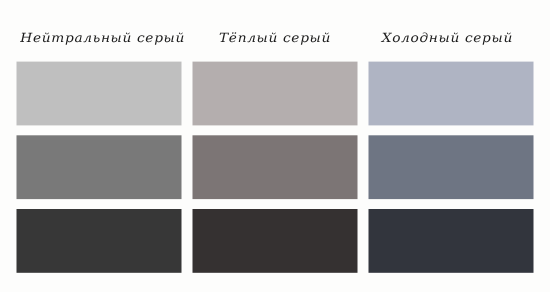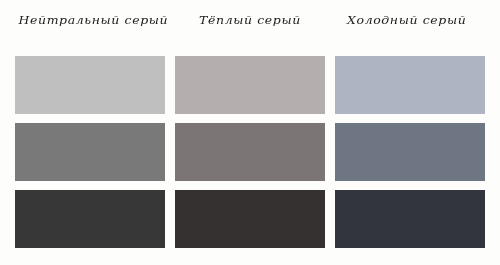--- a/index.html
+++ b/index.html
@@ -15,21 +15,21 @@
   }
   .palette {
     position: relative;
     width: 500px;
     height: 265px;
     box-sizing: border-box;
   }
   .headers {
     display: flex;
     position: absolute;
-    top: 12px;
+    top: 26px;
     left: 15px;
     width: 470px;
     height: 30px;
   }
   .col-header {
     width: 157px;
     text-align: center;
     font-family: "DejaVu Serif", "Liberation Serif", serif;
     font-style: italic;
     font-size: 12.5px;

